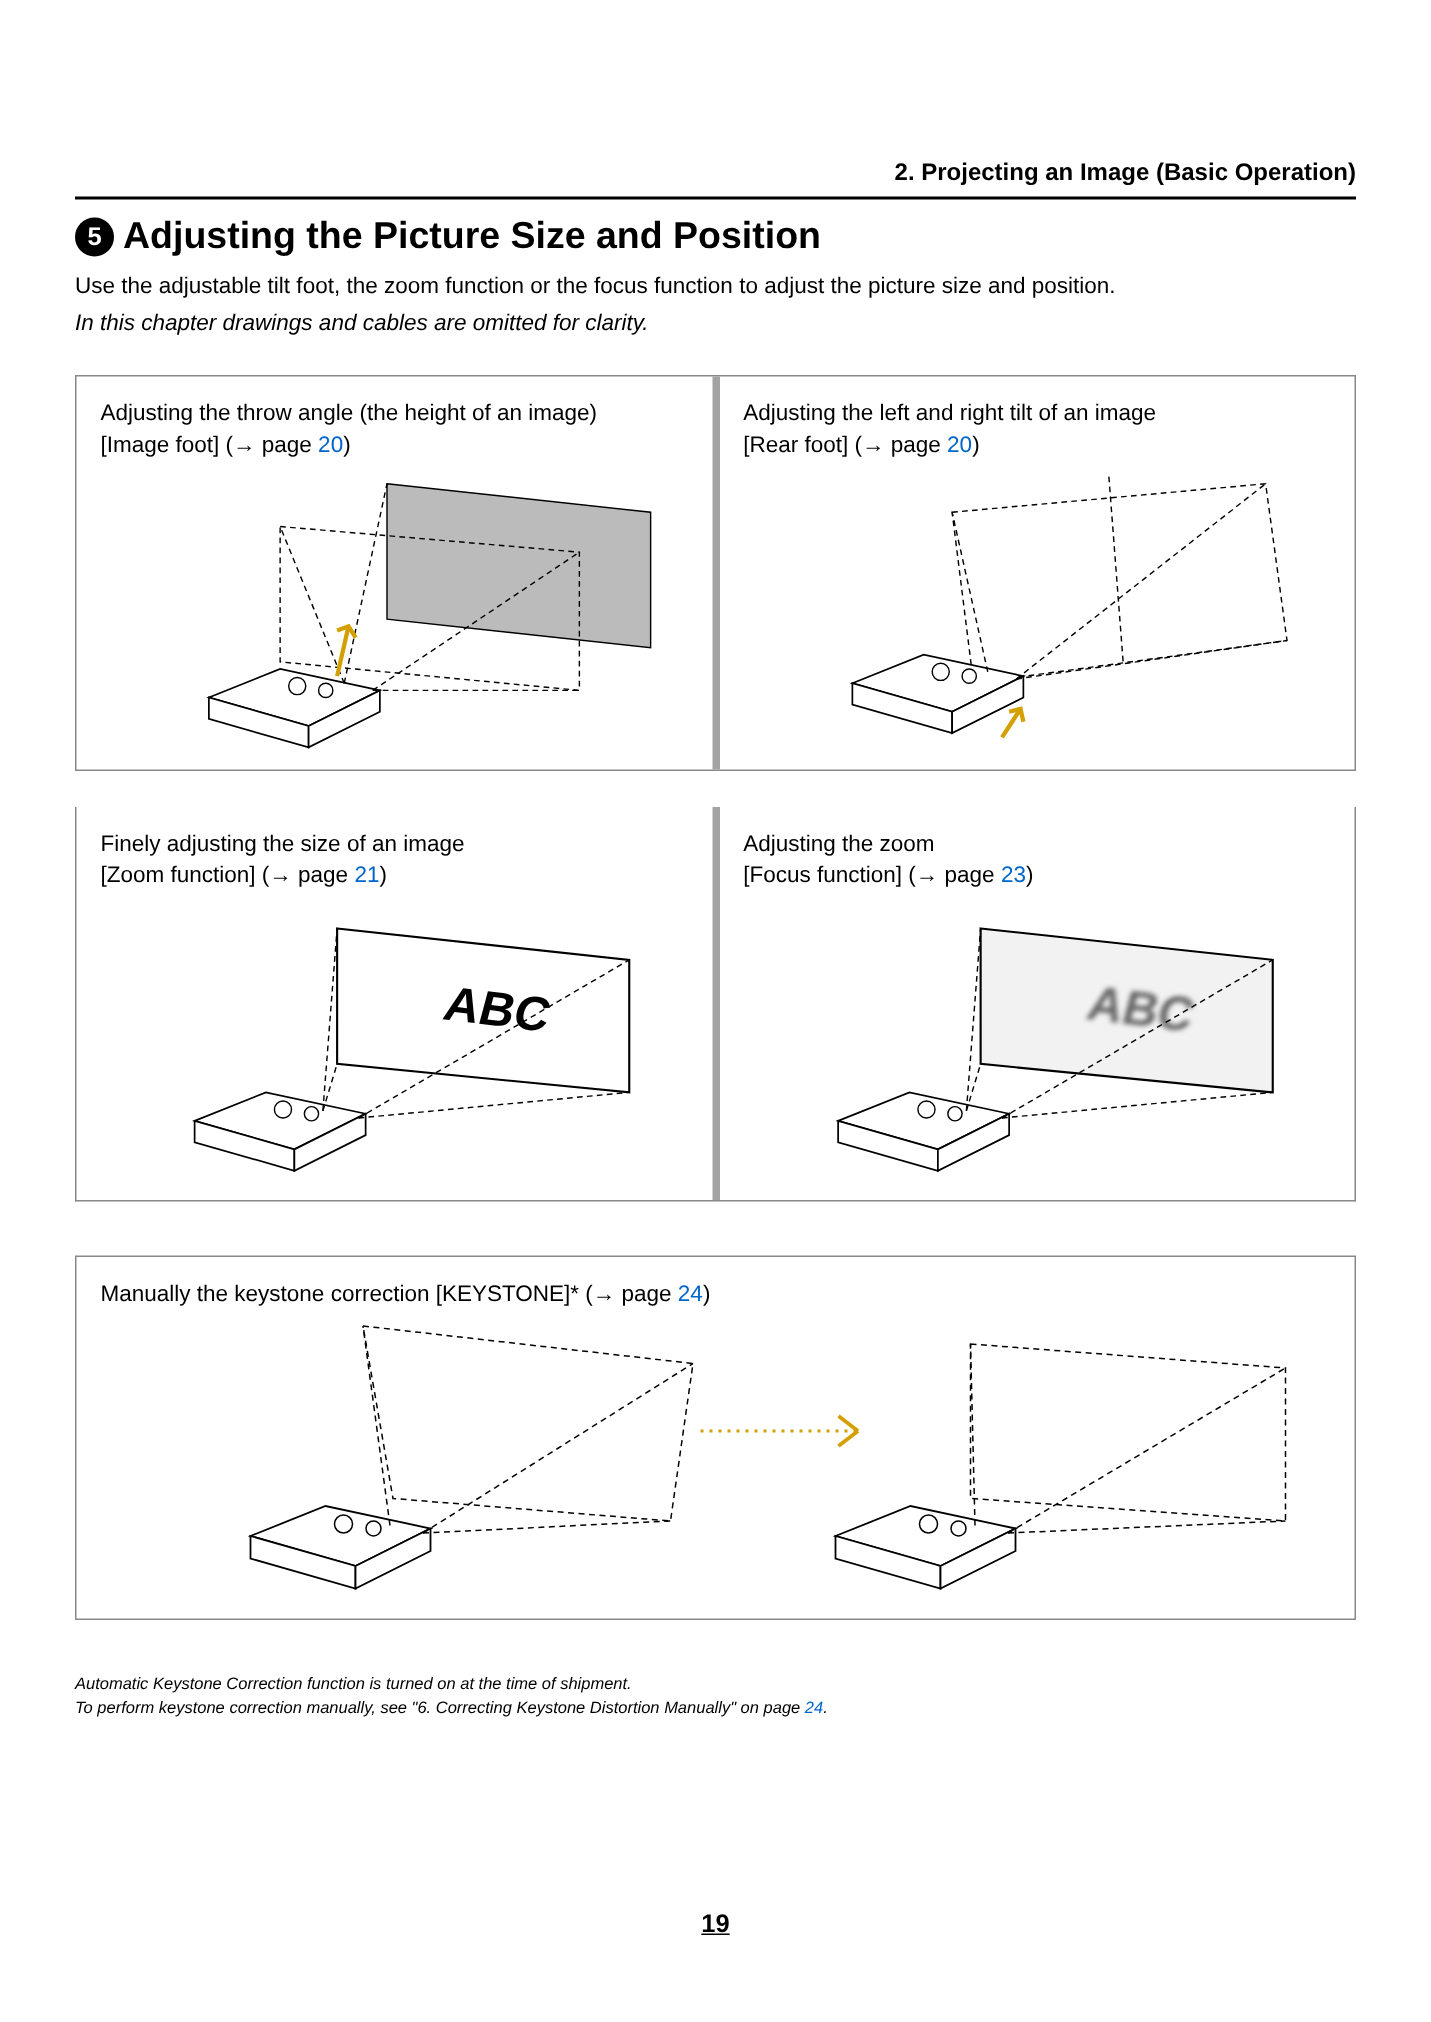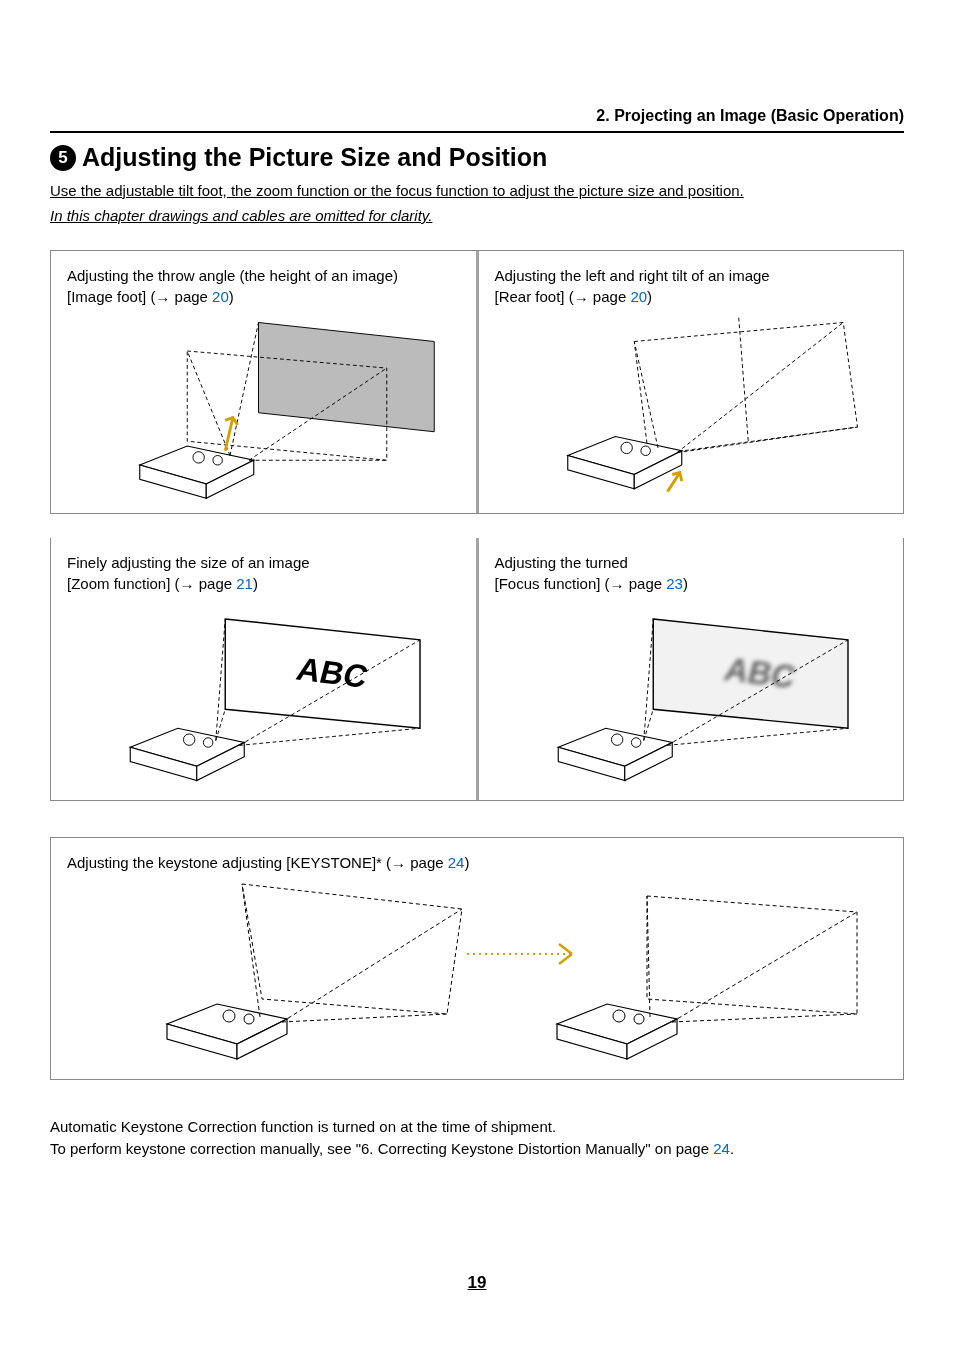--- a/index.html
+++ b/index.html
@@ -39,31 +39,30 @@
     color: #fff;
     font-size: 17px;
     align-items: center;
     justify-content: center;
     flex-shrink: 0;
   }
   .body-text {
     font-size: 15px;
     line-height: 1.4;
     margin-bottom: 4px;
-    text-decoration: underline;
   }
   .italic { font-style: italic; }
   .grid-2 {
     display: flex;
     border: 1px solid #888;
     margin-top: 24px;
   }
   .grid-2 > .col {
     flex: 1;
-    border-right: 3px solid #a3a3a3;
+    border-right: 5px solid #a3a3a3;
     padding: 14px 16px 10px 16px;
   }
   .grid-2 > .col:last-child { border-right: none; }
   .row2 { border-top: none; }
   .cell-title {
     font-size: 15px;
     line-height: 1.4;
   }
   .link { color: #0066cc; }
   .diagram-box {
@@ -91,22 +90,23 @@
     bottom: 55px;
     left: 0;
     right: 0;
     text-align: center;
     font-weight: bold;
     font-size: 17px;
     text-decoration: underline;
   }
   .after-text {
     margin-top: 36px;
-    font-size: 15px;
+    font-size: 11px;
     line-height: 1.45;
+    font-style: italic;
   }
 </style>
 </head>
 <body>
 
 <div class="page">
   <div class="chapter-header">2. Projecting an Image (Basic Operation)</div>
 
   <div class="section-title">
     <span class="circle-num">5</span>
@@ -196,21 +196,21 @@
           </g>
           <line x1="140" y1="148" x2="150" y2="20" stroke="#000" stroke-dasharray="4,3"></line>
           <line x1="165" y1="153" x2="355" y2="42" stroke="#000" stroke-dasharray="4,3"></line>
           <line x1="165" y1="153" x2="355" y2="135" stroke="#000" stroke-dasharray="4,3"></line>
           <line x1="140" y1="148" x2="150" y2="115" stroke="#000" stroke-dasharray="4,3"></line>
         </svg>
       </div>
     </div>
     <div class="col">
       <div class="cell-title">
-        <span>Adjusting the turned</span><br>
+        <span>Adjusting the zoom</span><br>
         <span>[Focus function] (→ page </span><span class="link">23</span><span>)</span>
       </div>
       <div class="diagram-box">
         <svg viewBox="0 0 380 200">
 
           <polygon points="150,20 355,42 355,135 150,115" fill="#f2f2f2" stroke="#000" stroke-width="1.5"></polygon>
           <text x="235" y="85" font-family="Arial Black, Arial" font-size="34" font-weight="900" fill="#666" filter="url(#b1)" transform="rotate(7 235 85) skewX(-8)">ABC</text>
           <defs>
             <filter id="b1">
                 <feGaussianBlur stdDeviation="2"></feGaussianBlur>
@@ -228,21 +228,21 @@
           <line x1="165" y1="153" x2="355" y2="42" stroke="#000" stroke-dasharray="4,3"></line>
           <line x1="165" y1="153" x2="355" y2="135" stroke="#000" stroke-dasharray="4,3"></line>
           <line x1="140" y1="148" x2="150" y2="115" stroke="#000" stroke-dasharray="4,3"></line>
         </svg>
       </div>
     </div>
   </div>
 
   <div class="keystone-box">
     <div class="cell-title">
-      <span>Adjusting the keystone adjusting [KEYSTONE]* (→ page </span><span class="link">24</span><span>)</span>
+      <span>Manually the keystone correction [KEYSTONE]* (→ page </span><span class="link">24</span><span>)</span>
     </div>
     <div class="keystone-diagram">
       <svg viewBox="0 0 820 200">
 
         <g transform="translate(60,0)">
           <polygon points="115,10 335,35 320,140 135,125" fill="none" stroke="#000" stroke-width="1" stroke-dasharray="4,3"></polygon>
 
           <g transform="translate(40,130)">
             <path d="M0 20 L50 0 L120 15 L70 40 Z" fill="#fff" stroke="#000" stroke-width="1.2"></path>
             <path d="M0 20 L0 35 L70 55 L70 40 Z" fill="#fff" stroke="#000" stroke-width="1.2"></path>

